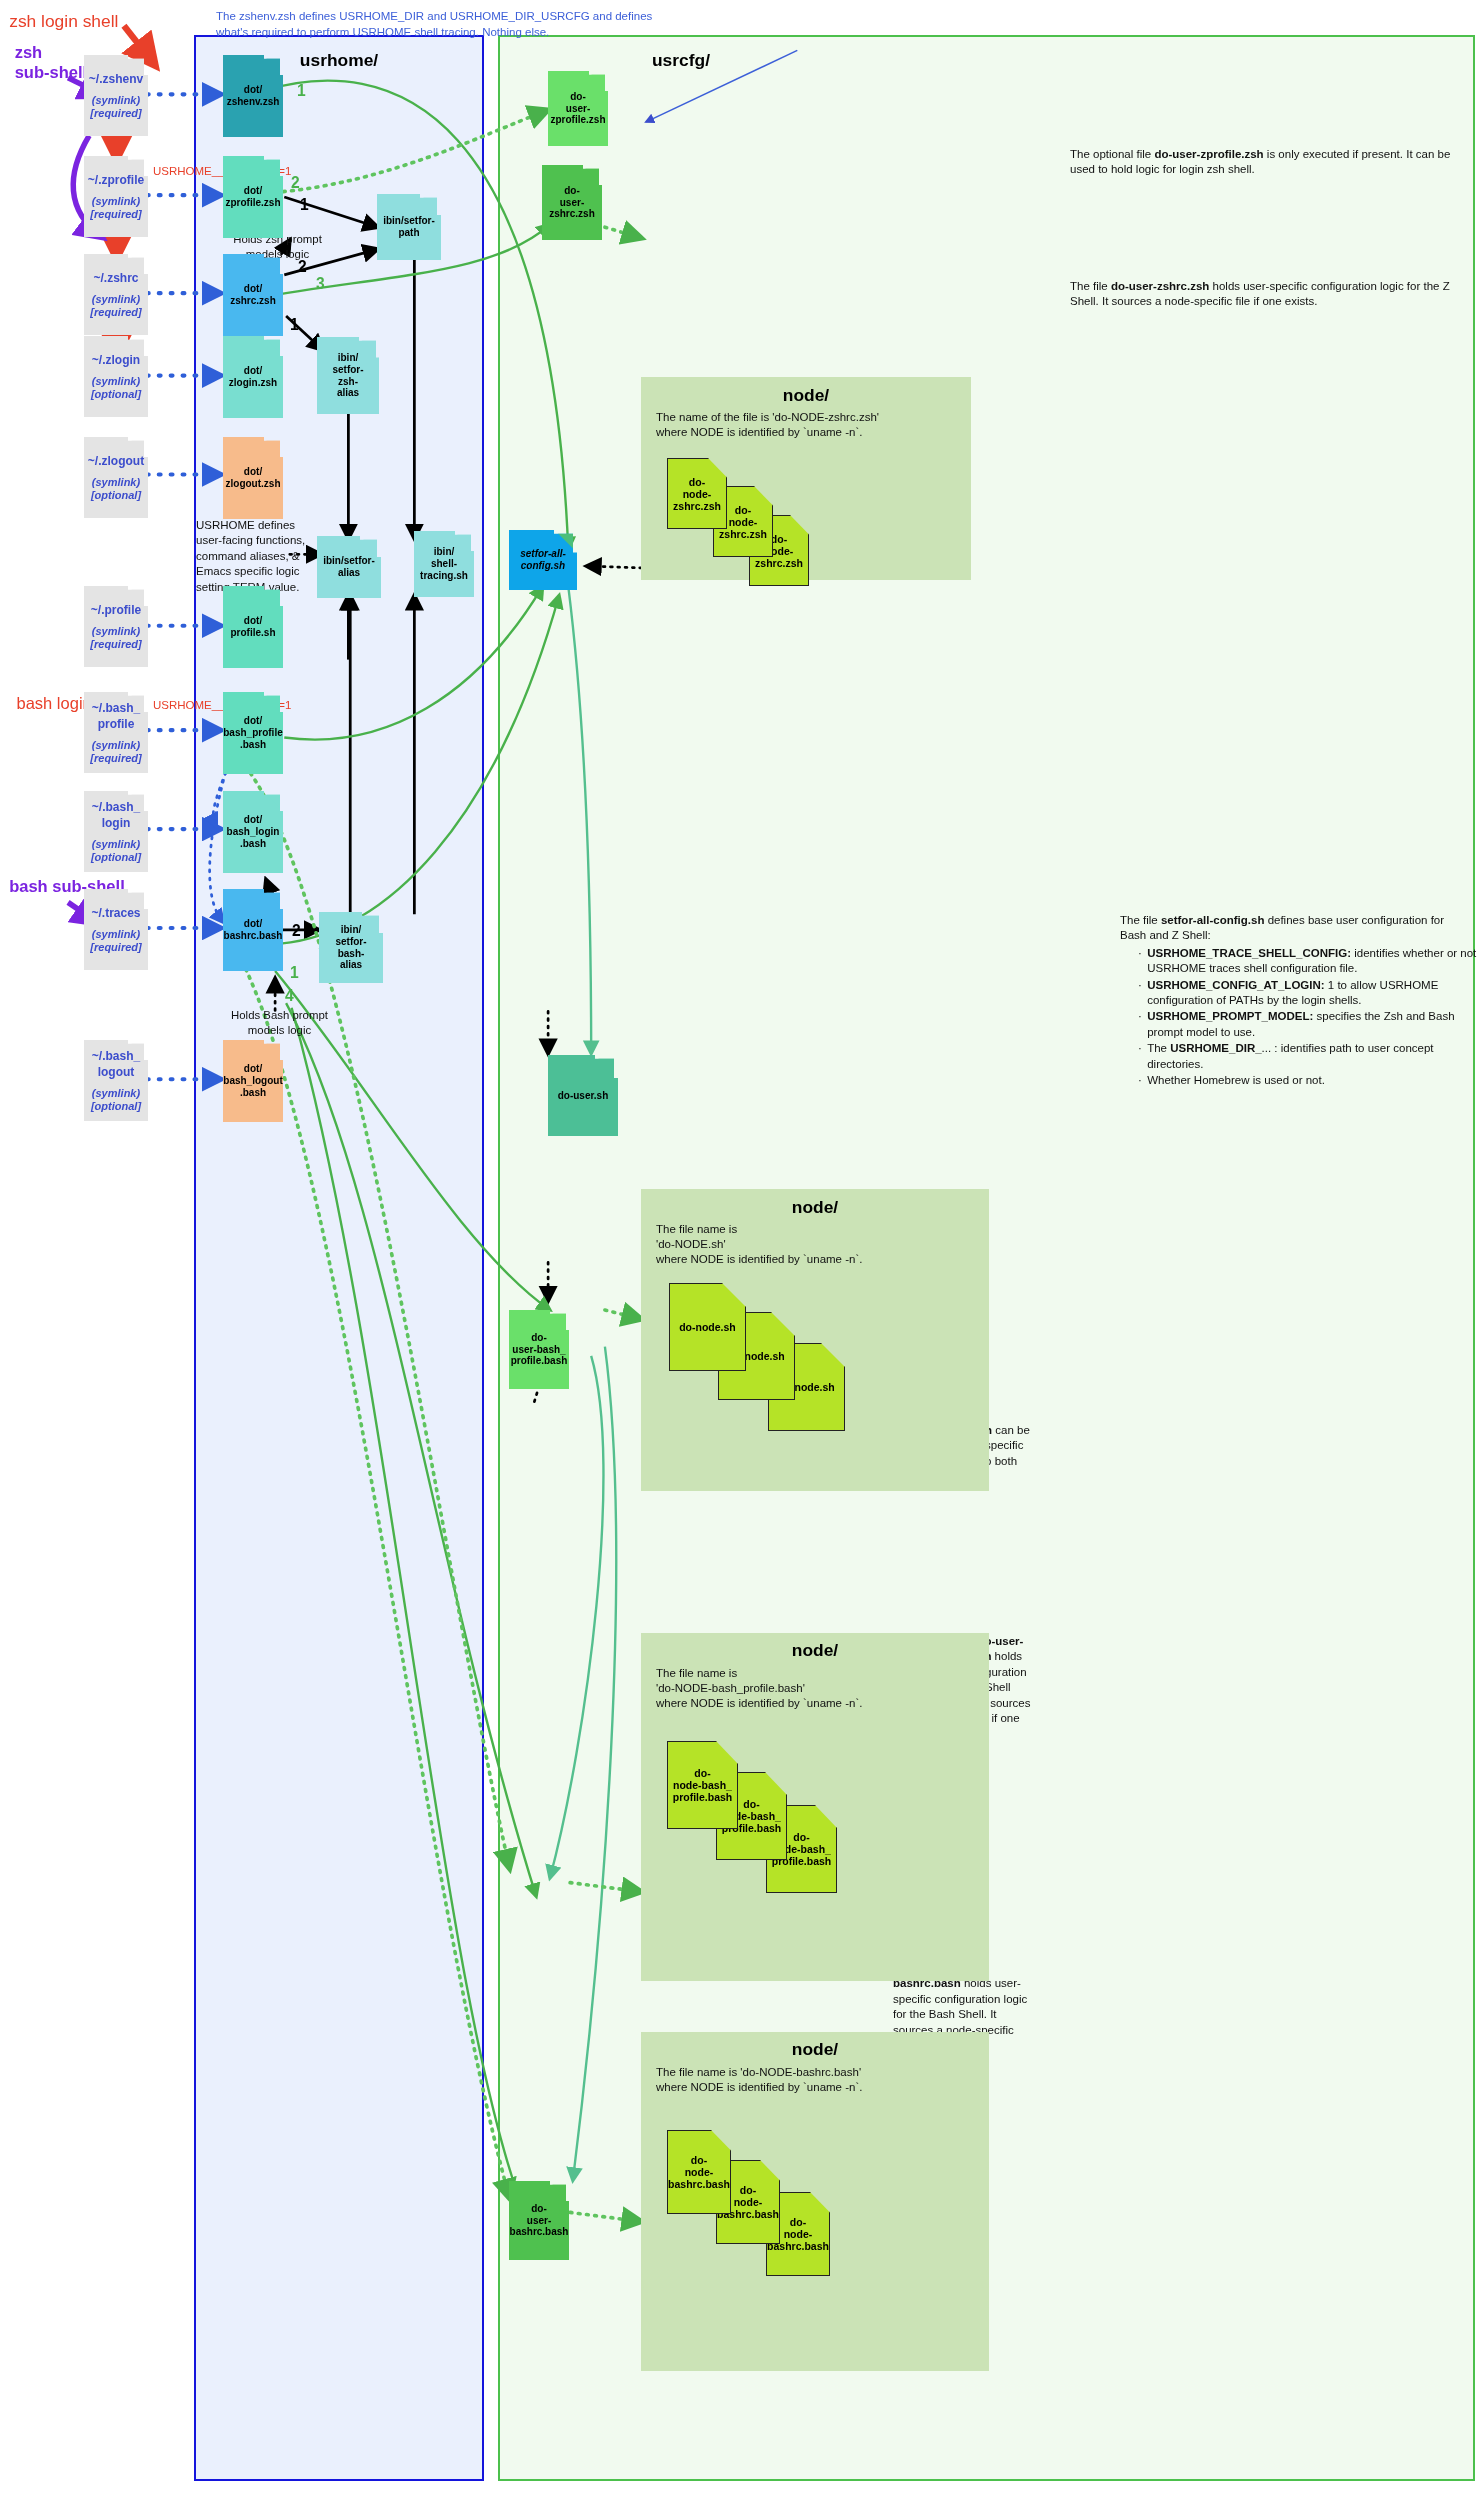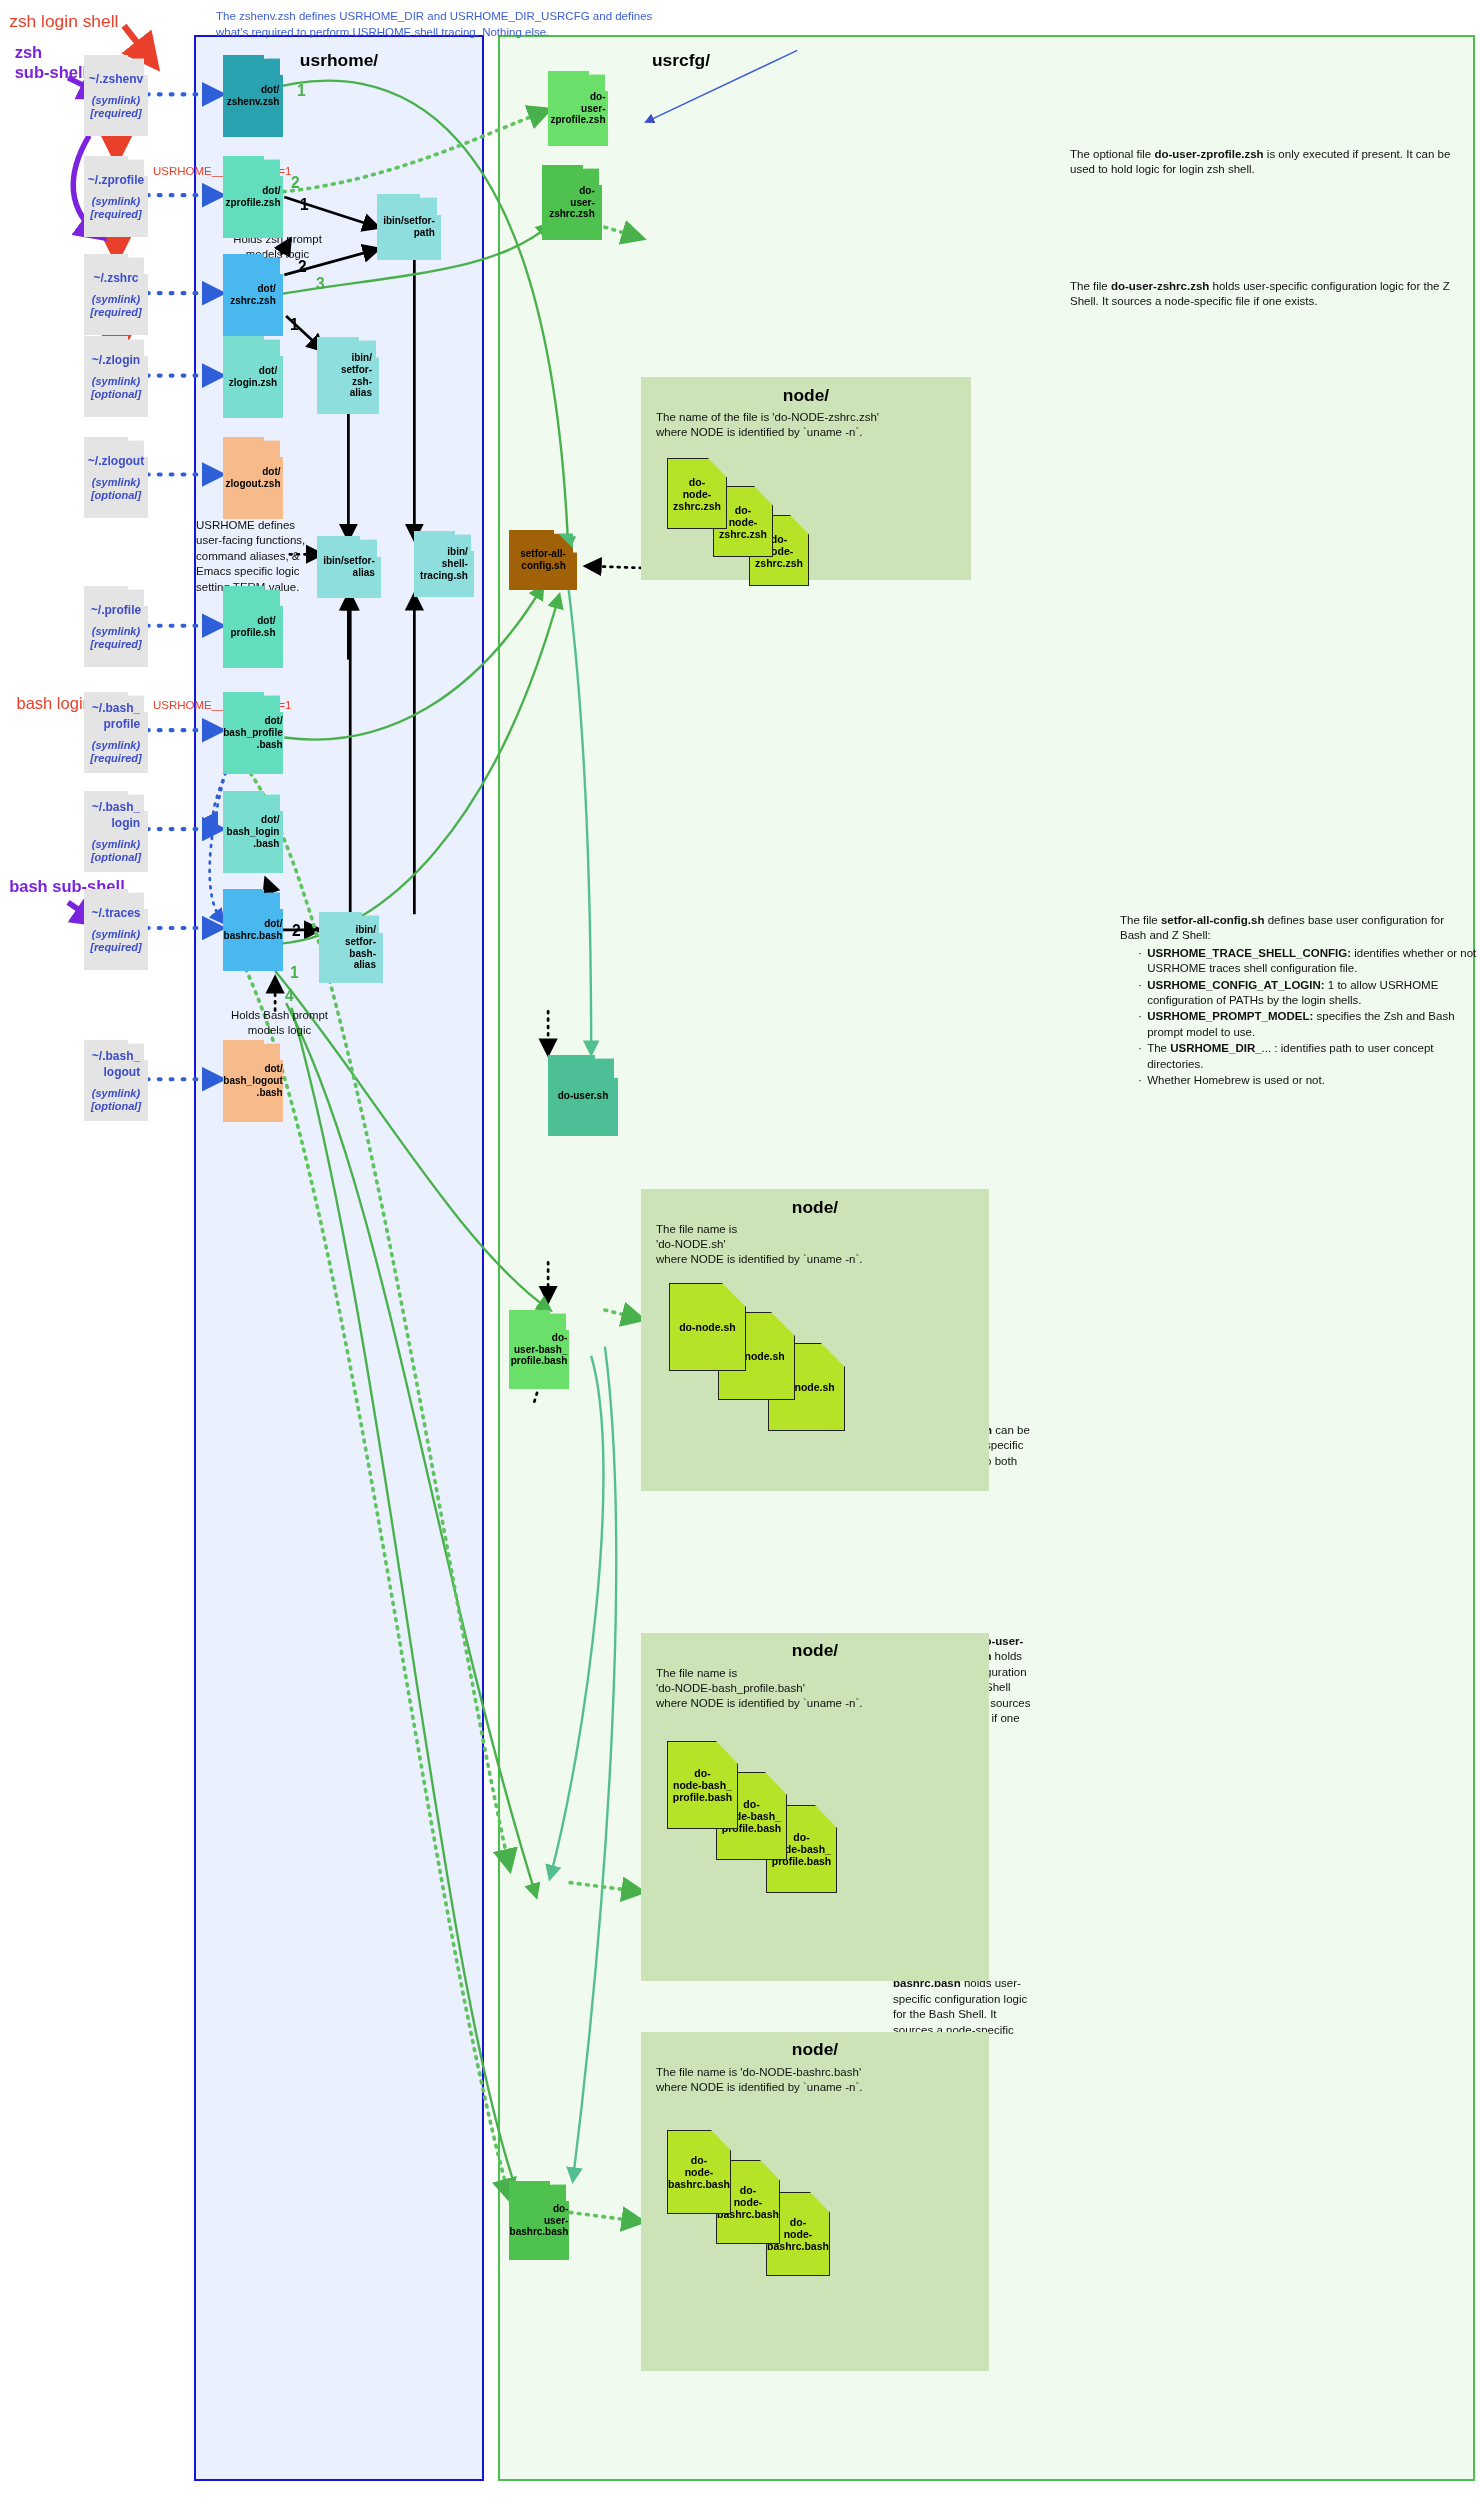--- a/index.html
+++ b/index.html
@@ -1,21 +1,21 @@
 <!DOCTYPE html>
 <html style="font-size:14.7px"><head>
 <meta charset="utf-8">
 <style>
   html,body{margin:0;padding:0;background:#fff;}
   body{font-family:"Liberation Sans",sans-serif;}
   #root{position:relative;width:1481px;height:2512px;overflow:hidden;background:#ffffff;}
   .abs{position:absolute;}
   
   .file{position:absolute;box-sizing:border-box;display:flex;align-items:center;justify-content:center;
-        text-align:right;font-weight:bold;color:#000;line-height:1.18;padding:7px;}
+        text-align:center;font-weight:bold;color:#000;line-height:1.18;padding:7px;}
   
   .gfile{background:#e4e4e4;color:#3c4dcc;font-weight:bold;}
   .gfile .lbl{font-size:12px;line-height:1.35;}
   .gfile .sub{font-size:11px;font-style:italic;font-weight:bold;}
   .svgwrap{position:absolute;left:0;top:0;width:1481px;height:2512px;pointer-events:none;}
   .boxlabel{position:absolute;font-weight:bold;color:#000;}
   .nodebox{position:absolute;background:#cbe3b6;}
   .ntext{position:absolute;font-size:11.5px;color:#111;line-height:1.3;}
   .ntitle{position:absolute;font-size:17.4px;font-weight:bold;color:#000;}
   .para{position:absolute;font-size:11.5px;color:#111;line-height:1.34;}
@@ -338,21 +338,21 @@
         <span style="position: relative; white-space: pre-line; z-index: 2;">do-
 user-
 zprofile.zsh</span>
       </div>
       <div class="file" style="left: 542px; top: 165px; width: 60px; height: 75px; background: rgb(79, 193, 79); font-size: 10px; clip-path: polygon(0px 0px, 41px 0px, 41px 3.7px, 57px 3.7px, 57px 20px, 60px 20px, 60px 75px, 0px 75px);">
         <div style="position: absolute; right: 0px; top: 0px; width: 20px; height: 20px; background: rgb(79, 193, 79); clip-path: polygon(100% 0px, 100% 100%, 0px 0px);"></div>
         <span style="position: relative; white-space: pre-line; z-index: 2;">do-
 user-
 zshrc.zsh</span>
       </div>
-      <div class="file" style="left: 509px; top: 530px; width: 68px; height: 60px; background: #a16207; font-size: 10px; clip-path: polygon(0px 0px, 45px 0px, 45px 3.7px, 64px 3.7px, 64px 22.4px, 68px 22.4px, 68px 66px, 0px 66px);">
+      <div class="file" style="left: 509px; top: 530px; width: 68px; height: 60px; background: #0ea5e9; font-size: 10px; clip-path: polygon(0px 0px, 45px 0px, 45px 3.7px, 64px 3.7px, 64px 22.4px, 68px 22.4px, 68px 66px, 0px 66px); font-style: italic;">
         <div style="position: absolute; right: 0px; top: 0px; width: 22.4px; height: 22.4px; background: rgb(76, 191, 122); clip-path: polygon(100% 0px, 100% 100%, 0px 0px);"></div>
         <span style="position: relative; white-space: pre-line; z-index: 2;">setfor-all-
 config.sh</span>
       </div>
       <div class="file" style="left: 548px; top: 1055px; width: 70px; height: 81px; background: rgb(76, 191, 150); font-size: 10px; clip-path: polygon(0px 0px, 47px 0px, 47px 3.7px, 66px 3.7px, 66px 23px, 70px 23px, 70px 81px, 0px 81px);">
         <div style="position: absolute; right: 0px; top: 0px; width: 23px; height: 23px; background: rgb(76, 191, 150); clip-path: polygon(100% 0px, 100% 100%, 0px 0px);"></div>
         <span style="position: relative; white-space: pre-line; z-index: 2;">do-user.sh</span>
       </div>
       <div class="file" style="left: 509px; top: 1310px; width: 60px; height: 79px; background: rgb(106, 224, 106); font-size: 10px; clip-path: polygon(0px 0px, 41px 0px, 41px 3.7px, 57px 3.7px, 57px 20px, 60px 20px, 60px 79px, 0px 79px);">
         <div style="position: absolute; right: 0px; top: 0px; width: 20px; height: 20px; background: rgb(106, 224, 106); clip-path: polygon(100% 0px, 100% 100%, 0px 0px);"></div>

